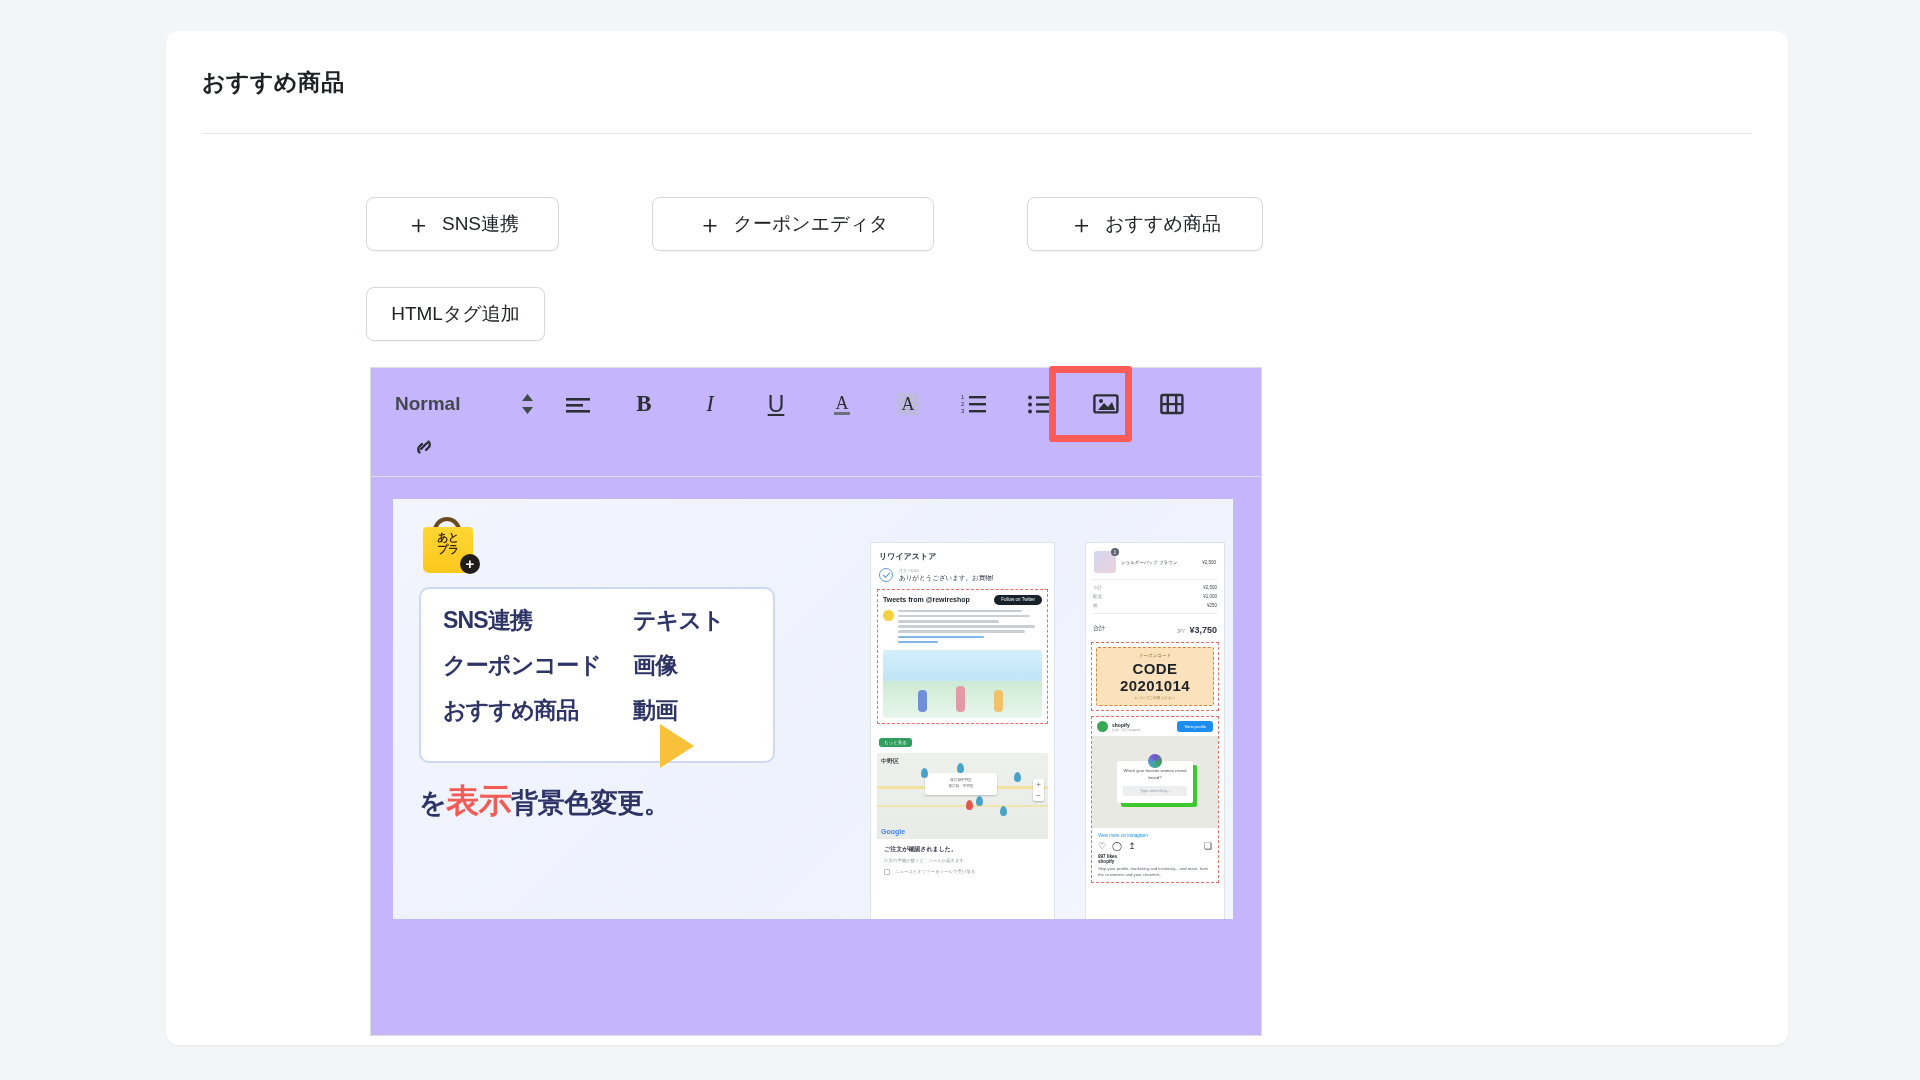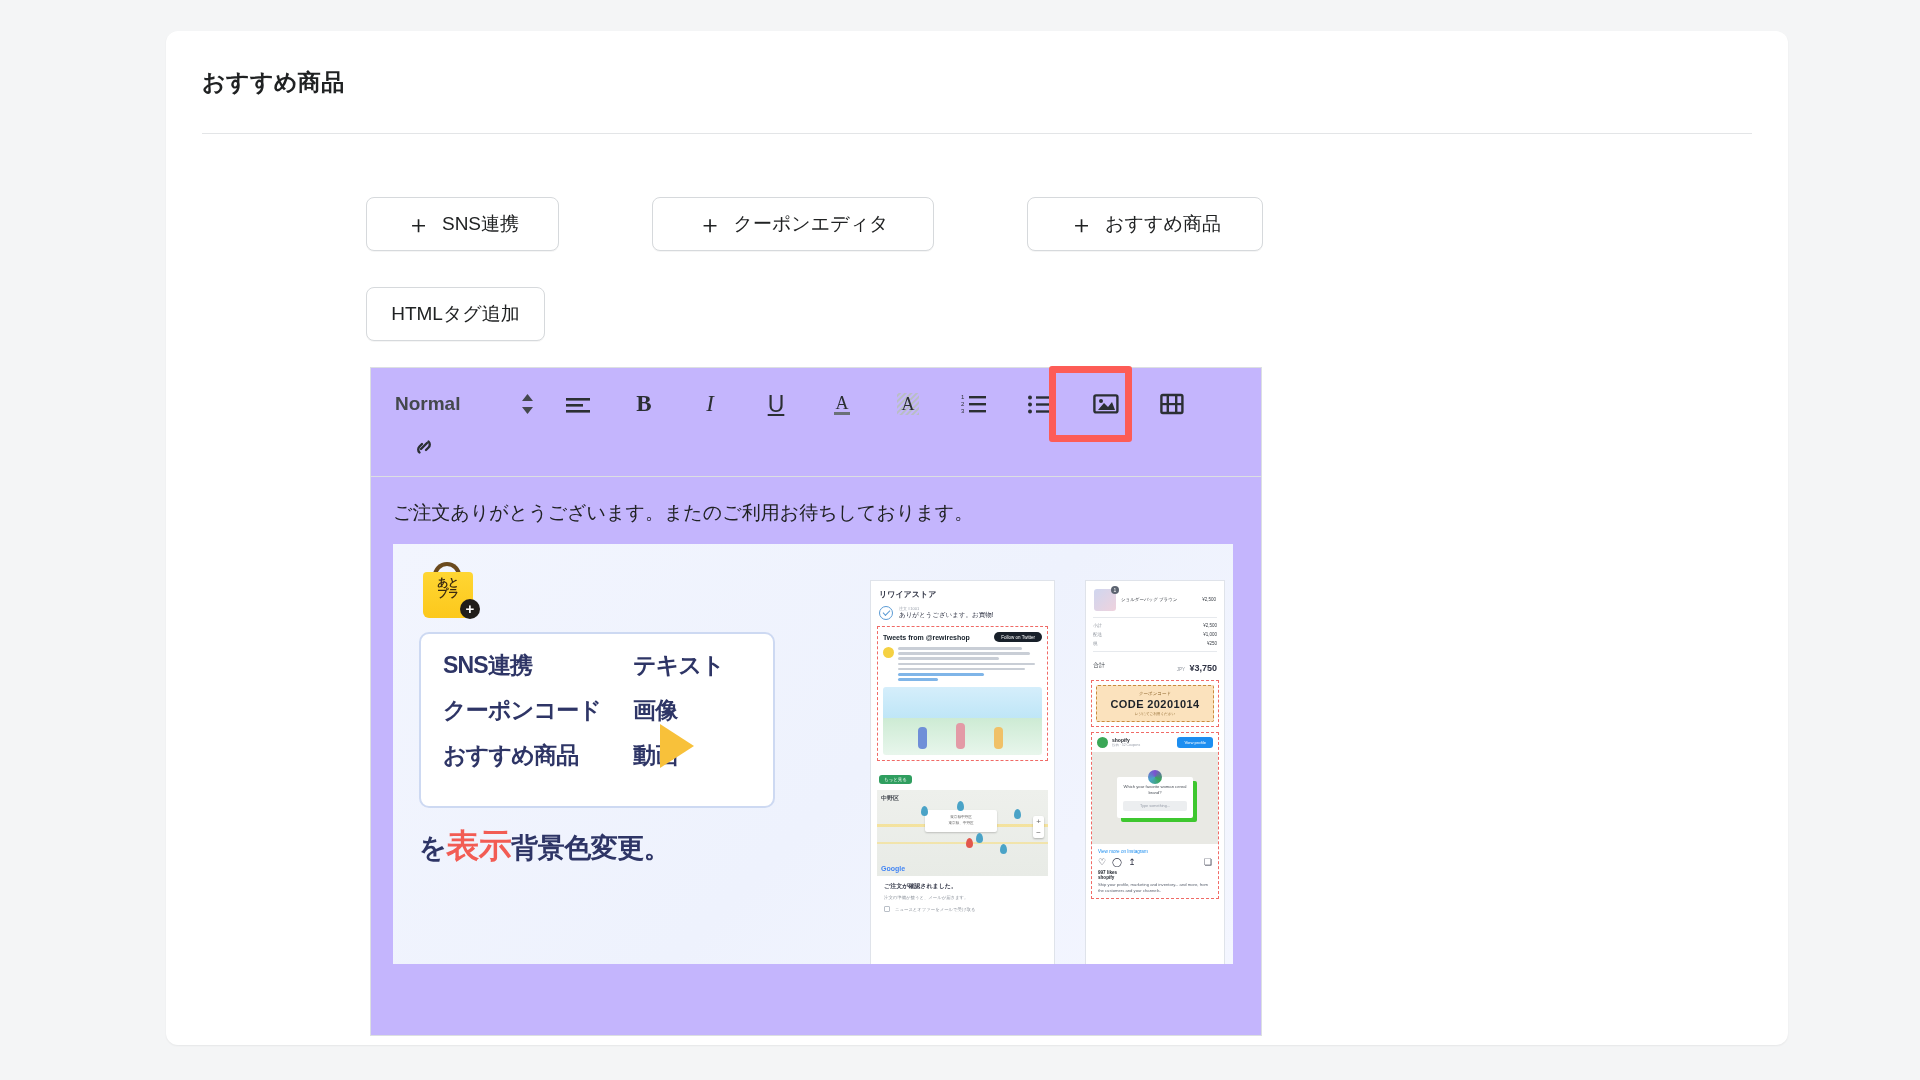--- a/index.html
+++ b/index.html
@@ -177,20 +177,21 @@
     border-bottom: 22px solid transparent;
     border-left: 34px solid #f8c13a;
   }
 
   
   .mock {
     position: absolute;
     background: #ffffff;
     border: 1px solid #dfe3ea;
     overflow: hidden;
+    margin-top: 7px;
   }
   .mock-a { left: 477px; top: 36px; width: 185px; height: 392px; }
   .mock-b { left: 692px; top: 36px; width: 140px; height: 392px; }
   .dash-red { border: 1.5px dashed #f06a66; }
 
   .m-title { font-size: 8px; font-weight: bold; color: #2d3142; margin: 8px 0 6px 8px; }
   .m-row { display: flex; align-items: center; margin: 0 8px 6px 8px; }
   .m-check {
     width: 14px; height: 14px; border-radius: 50%;
     border: 1.6px solid #5b9bd5; margin-right: 6px; flex: none;
@@ -275,21 +276,21 @@
     text-align: center; line-height: 8px;
   }
   .ob-sep { height: 1px; background: #e6e9ed; margin: 5px 7px; }
 
   .coupon-wrap { margin: 5px; padding: 4px; }
   .coupon {
     background: #fbe2bd; border: 1.4px dashed #c98b3e;
     border-radius: 2px; padding: 5px 3px; text-align: center;
   }
   .coupon-l1 { font-size: 4.5px; color: #8a6227; margin-bottom: 2px; }
-  .coupon-code { font-size: 11px; font-weight: bold; color: #1d2229; letter-spacing: .4px; }
+  .coupon-code { font-size: 15px; font-weight: bold; color: #1d2229; letter-spacing: .4px; }
   .coupon-l2 { font-size: 3.6px; color: #8a6227; margin-top: 2px; }
 
   .ig-head { display: flex; align-items: center; padding: 4px 5px; }
   .ig-av {
     width: 11px; height: 11px; border-radius: 50%;
     background: #3aa757; margin-right: 4px; flex: none;
     position: relative;
   }
   .ig-name { font-size: 5px; font-weight: bold; color: #1d2229; }
   .ig-sub { font-size: 3.4px; color: #9aa0ab; }
@@ -451,21 +452,20 @@
                 <path d="M10 13 L16 7"></path>
                 <path d="M8.5 16.5 a4.2 4.2 0 0 1 0-6 l2.5-2.5"></path>
                 <path d="M17.5 5.5 a4.2 4.2 0 0 1 0 6 l-2.5 2.5"></path>
               </g>
             </svg>
           </div>
         </div>
       </div>
 
       <div class="editor-body">
-        <div class="body-text">ご注文ありがとうございます。またのご利用お待ちしております。</div>
 
         <div class="promo">
 
           <div class="promo-left">
             <div class="logo-bag">
               <div class="bag-handle"></div>
               <div class="bag-body"></div>
               <div class="bag-text">
                 <span>あと</span><br>
                 <span>プラ</span>

